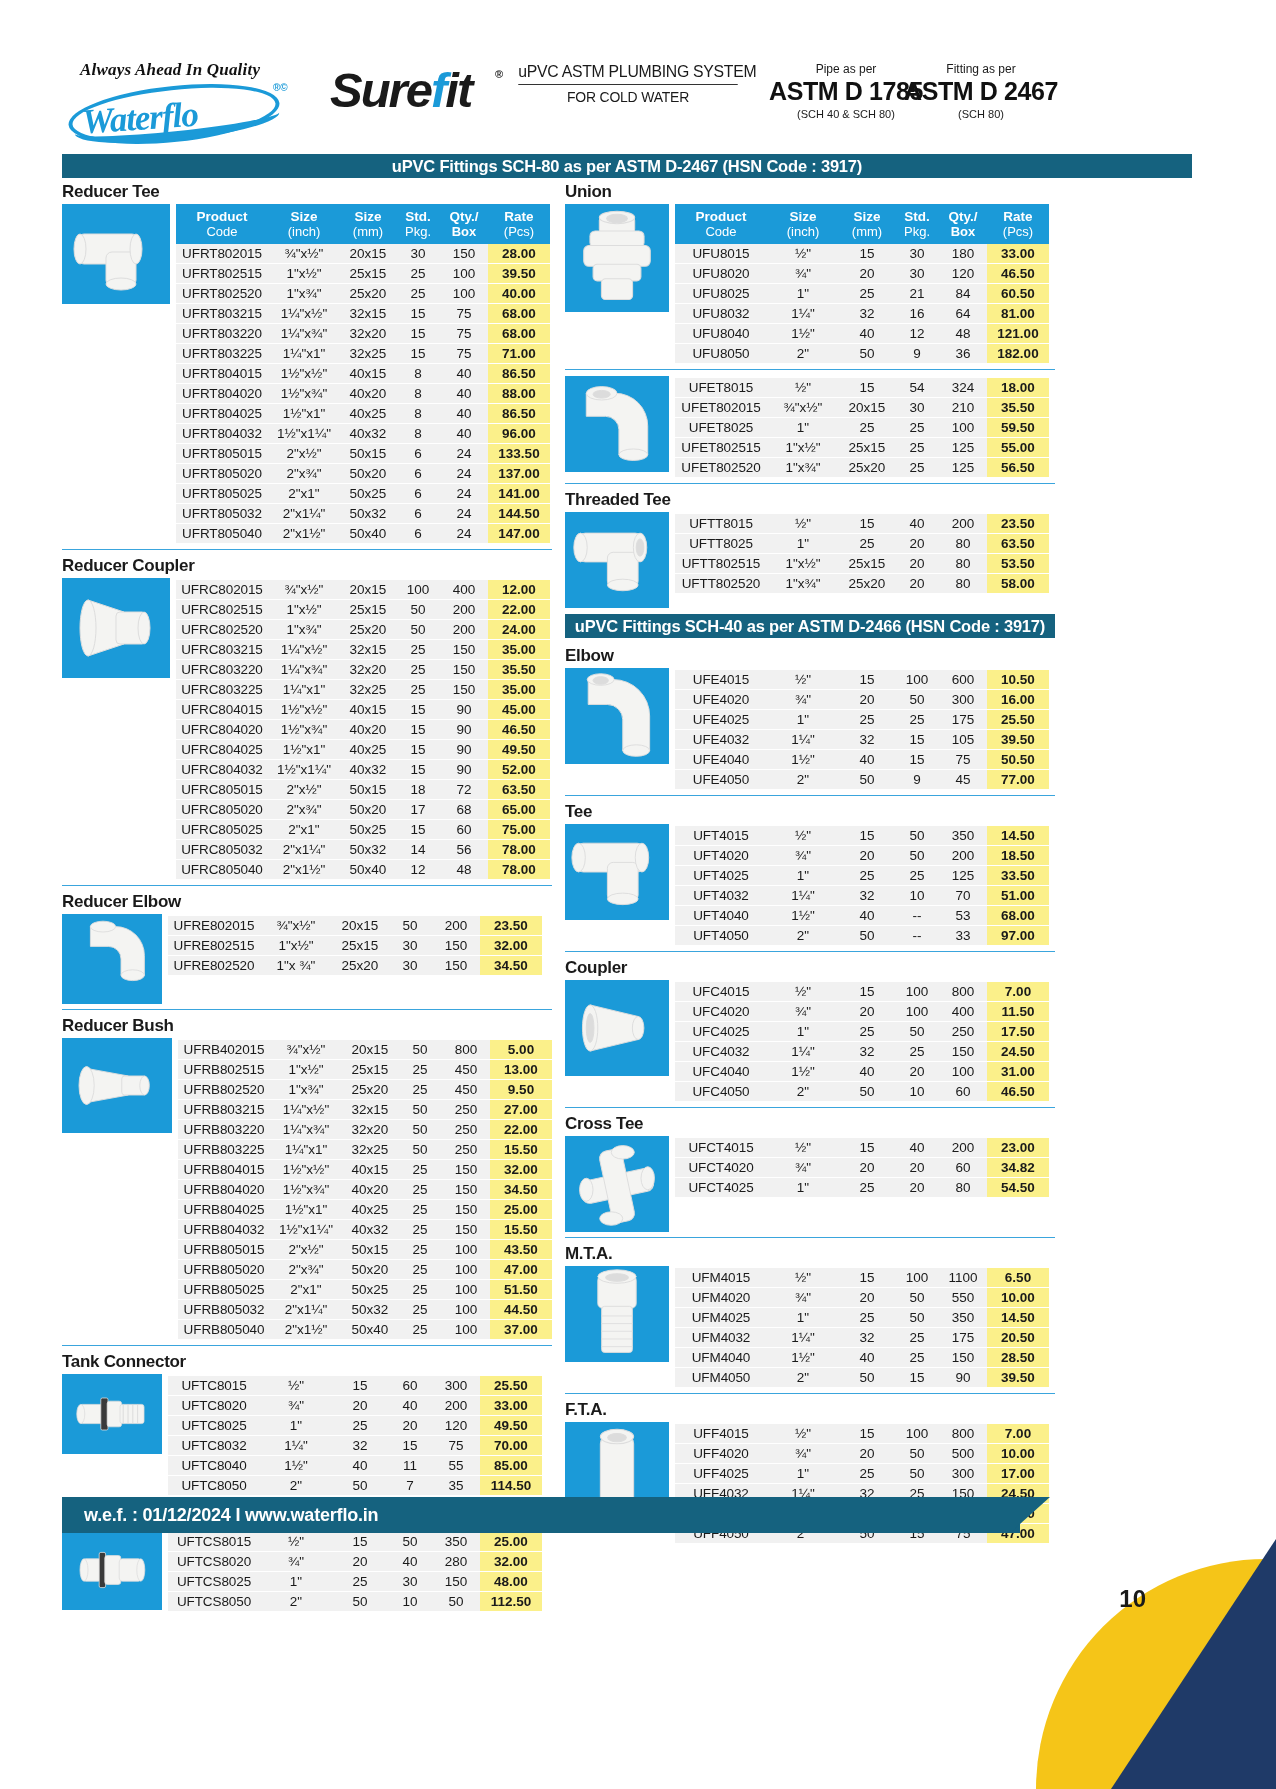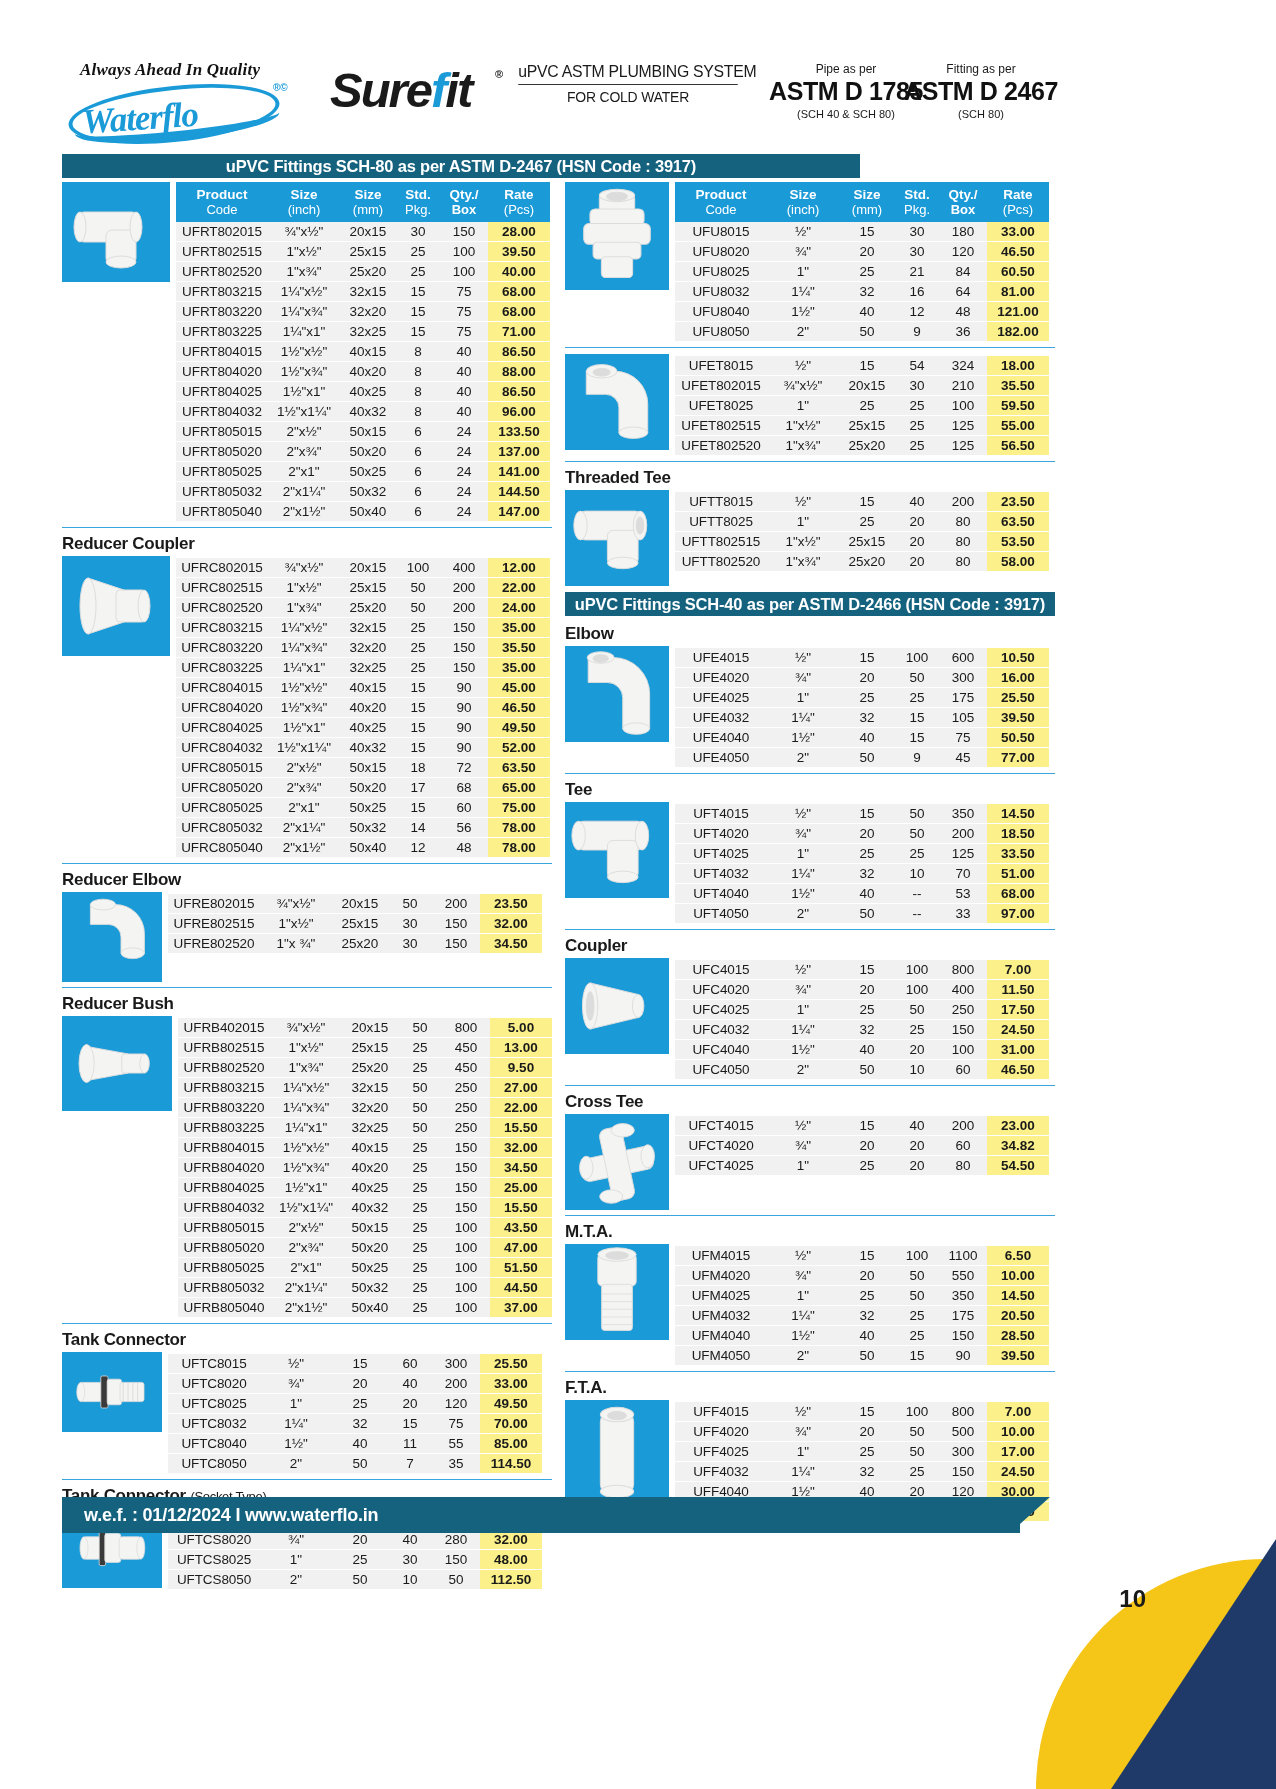--- a/index.html
+++ b/index.html
@@ -158,24 +158,25 @@
     <div class="astm-xs">(SCH 40 &amp; SCH 80)</div>
   </div>
 
   <div class="astmcol" style="left:895px; width:172px;">
     <div class="astm-sm">Fitting as per</div>
     <div class="astm-lg">ASTM D 2467</div>
     <div class="astm-xs">(SCH 80)</div>
   </div>
 </div>
 
-<div class="banner" style="left:62px; top:154px; width:798px;">uPVC Fittings SCH-80 as per ASTM D-2467 (HSN Code : 3917)</div>
+<div class="banner" style="left:62px; top:154px; width:1130px;">uPVC Fittings SCH-80 as per ASTM D-2467 (HSN Code : 3917)</div>
 
 <div class="col colL" id="col-left" style="top:182px;">
     <div class="group">
+      <div class="grp-title">Reducer Tee</div>
       <div class="grp-body">
         <div class="thumb" style="width:108px;height:100px;margin-right:6px;">
           <svg viewBox="0 0 100 100">
             <g fill="#f4f4f2" stroke="#ddd" stroke-width="1">
       <rect x="12" y="30" width="60" height="30" rx="6"></rect>
       <rect x="40" y="48" width="30" height="34" rx="6"></rect>
       <ellipse cx="14" cy="45" rx="6" ry="15"></ellipse>
               <ellipse cx="70" cy="45" rx="6" ry="15"></ellipse>
       <ellipse cx="55" cy="80" rx="15" ry="6"></ellipse>
             </g>
@@ -778,20 +779,21 @@
               </tr>
             </tbody>
           </table>
         </div>
       </div>
     </div>
   </div>
 
 <div class="col colR" id="col-right" style="top:182px;">
     <div class="group">
+      <div class="grp-title">Union</div>
       <div class="grp-body">
         <div class="thumb" style="width:104px;height:108px;margin-right:6px;">
           <svg viewBox="0 0 100 100">
             <g fill="#f4f4f2" stroke="#ddd" stroke-width="1">
       <rect x="33" y="10" width="34" height="16" rx="4"></rect>
       <rect x="24" y="24" width="52" height="16" rx="5"></rect>
       <rect x="18" y="38" width="64" height="20" rx="5"></rect>
       <rect x="27" y="56" width="46" height="16" rx="4"></rect>
       <rect x="35" y="70" width="30" height="20" rx="4"></rect>
       <ellipse cx="50" cy="11" rx="17" ry="6"></ellipse>

